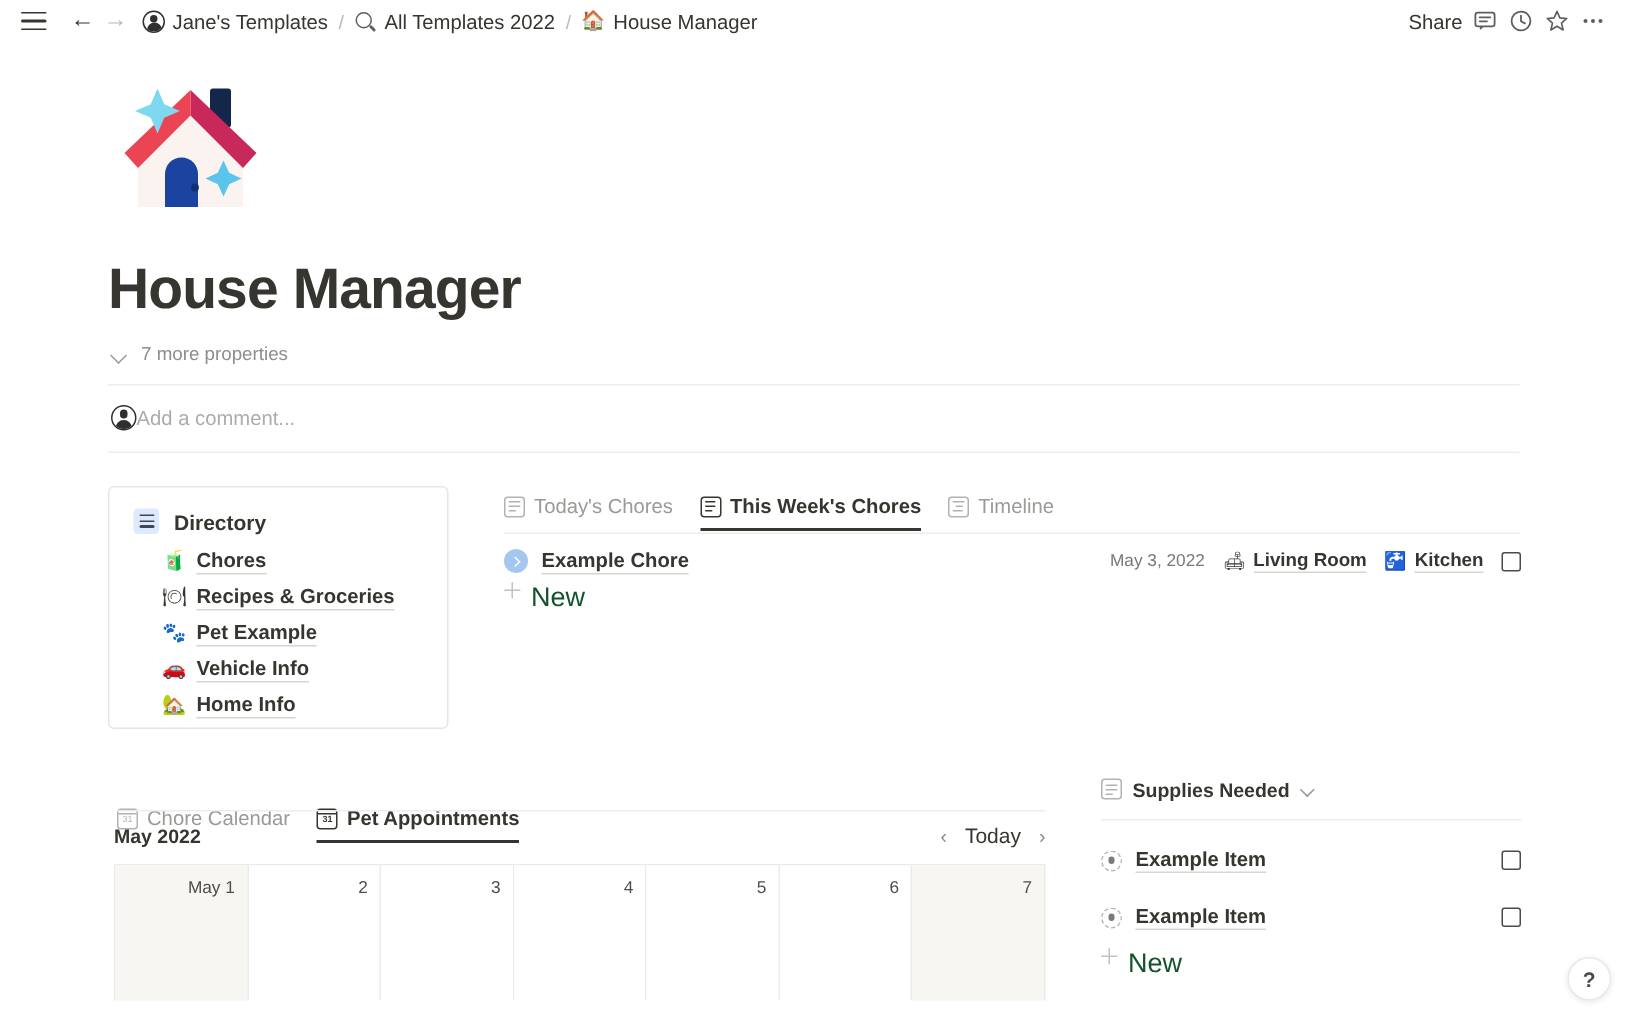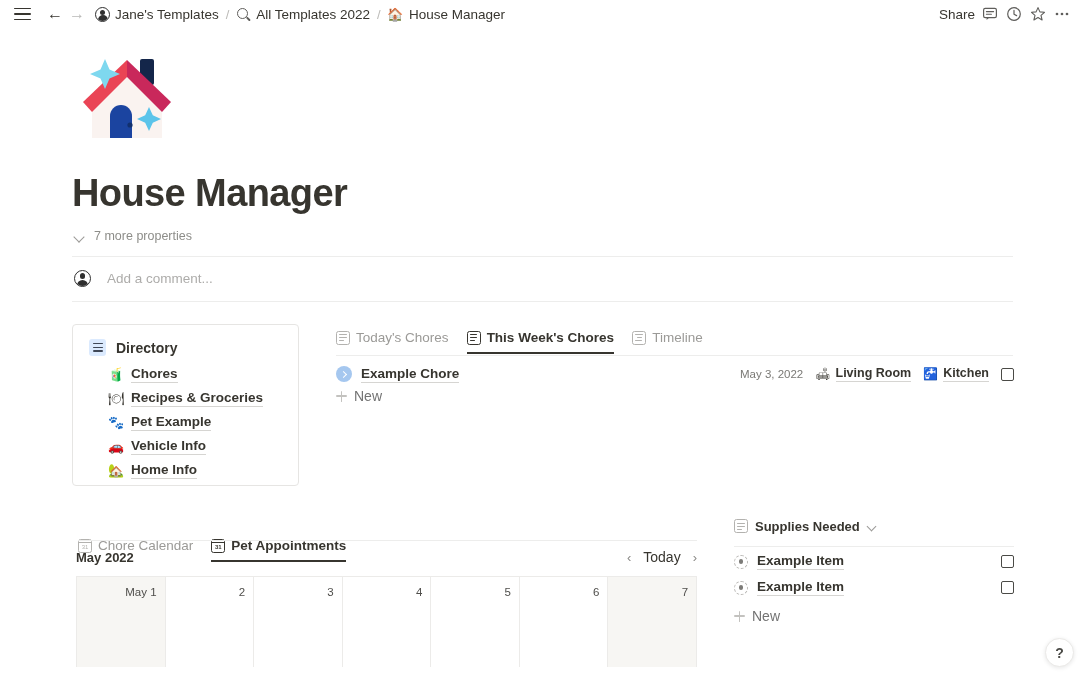--- a/index.html
+++ b/index.html
@@ -62,21 +62,21 @@
   }
   .chev-d { width: 11px; height: 11px; position: relative; }
   .chev-d::before {
     content:""; position:absolute; left:1px; top:2px; width:7px; height:7px;
     border-right: 1.5px solid #9b9a97; border-bottom: 1.5px solid #9b9a97;
     transform: rotate(45deg);
   }
   .rule { position: absolute; height: 1px; background: #ededec; }
   .comment-row {
     position: absolute; left: 74px; top: 270px;
-    display: flex; align-items: center; gap: 16px; cursor: text;
+    display: flex; align-items: center; gap: 0; cursor: text;
   }
   .avatar-md {
     width: 17px; height: 17px; border-radius: 50%;
     background: #ffffff; border: 1.6px solid #2f2f2f; position: relative; overflow: hidden;
   }
   .avatar-md::before { content:""; position:absolute; width:5.5px; height:5.5px; border-radius:50%; background:#2f2f2f; top:2.2px; left:4.5px; }
   .avatar-md::after { content:""; position:absolute; width:11px; height:6.5px; border-radius:6px 6px 0 0; background:#2f2f2f; bottom:-0.5px; left:1.5px; }
   .comment-ph { font-size: 13.5px; color: #adacaa; }
 
   
@@ -129,21 +129,21 @@
     content:""; width:4px; height:4px; border-right:1.6px solid #ffffff; border-top:1.6px solid #ffffff;
     transform: rotate(45deg); margin-left:-1.5px;
   }
   .chore-name { font-size: 13.5px; font-weight: bold; color: #37352f; border-bottom: 1px solid #d6d5d2; padding-bottom: 1px; cursor: pointer; }
   .chore-meta { margin-left: auto; display: flex; align-items: center; gap: 12px; }
   .chore-date { font-size: 11.5px; color: #7a7975; }
   .tagitem { display: flex; align-items: center; gap: 5px; cursor: pointer; }
   .tagitem .emo { font-size: 12px; }
   .tagitem .lbl { font-size: 12.5px; font-weight: bold; color: #37352f; border-bottom: 1px solid #d6d5d2; padding-bottom: 1px; }
   .cbox { width: 13px; height: 13px; border: 1.6px solid #4a4a46; border-radius: 2px; cursor: pointer; flex: 0 0 auto; }
-  .newrow { position: absolute; display: flex; align-items: center; gap: 7px; font-size: 14px; color: #737373; cursor: pointer; }
+  .newrow { position: absolute; display: flex; align-items: flex-start; gap: 7px; font-size: 18px; color: #14532d; cursor: pointer; }
   .plus { width: 11px; height: 11px; position: relative; }
   .plus::before, .plus::after { content:""; position:absolute; background:#c3c2bf; border-radius:1px; }
   .plus::before { left:0; top:4.8px; width:11px; height:1.4px; }
   .plus::after { top:0; left:4.8px; height:11px; width:1.4px; }
 
   
   .calwrap { position: absolute; left: 76px; top: 546px; width: 621px; }
   .cal-head { display: flex; align-items: center; height: 22px; }
   .cal-month { font-size: 13px; font-weight: bold; color: #37352f; }
   .cal-nav { margin-left: auto; display: flex; align-items: center; gap: 12px; }
@@ -157,21 +157,21 @@
   .cal-date { font-size: 11.5px; color: #4f4e4b; }
 
   
   .supplies { position: absolute; left: 734px; top: 516px; width: 280px; }
   .sup-head { display: flex; align-items: center; gap: 7px; height: 20px; cursor: pointer; }
   .sup-title { font-size: 13px; font-weight: bold; color: #37352f; }
   .chev-sm { width: 10px; height: 10px; position: relative; }
   .chev-sm::before { content:""; position:absolute; left:1px; top:2px; width:6px; height:6px;
                      border-right:1.4px solid #9b9a97; border-bottom:1.4px solid #9b9a97; transform: rotate(45deg); }
   .sup-rule { margin-top: 10px; height: 1px; background: #ededec; }
-  .sup-row { display: flex; align-items: center; height: 23px; margin-top: 3px; }
+  .sup-row { display: flex; align-items: center; height: 23px; margin-top: 15px; }
   .dotpage { width: 14px; height: 14px; border-radius: 50%; border: 1.2px dashed #b9b8b5;
              display:flex; align-items:center; justify-content:center; flex:0 0 auto; margin-right: 9px; }
   .dotpage::before { content:""; width:4.5px; height:4.5px; border-radius:50%; background:#7c7b78; }
   .sup-name { font-size: 13.5px; font-weight: bold; color: #37352f; border-bottom: 1px solid #d6d5d2; padding-bottom: 1px; cursor: pointer; }
   .sup-cb { margin-left: auto; }
 
   
   .help {
     position: absolute; left: 1045px; top: 638px; width: 29px; height: 29px; border-radius: 50%;
     background: #ffffff; border: 1px solid #eae9e7; box-shadow: 0 1px 4px rgba(15,15,15,0.10);

